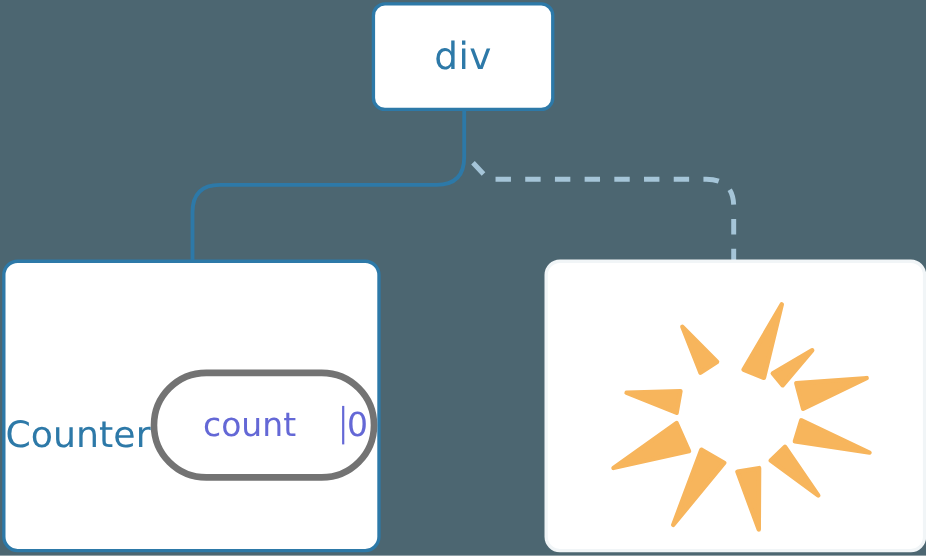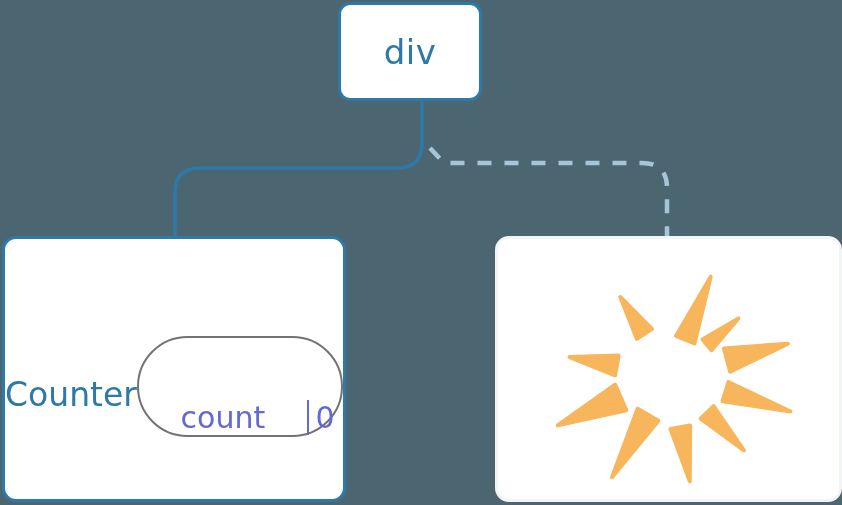--- a/index.html
+++ b/index.html
@@ -29,21 +29,21 @@
   }
   .node {
     position: absolute;
     background: #ffffff;
     box-sizing: border-box;
   }
   
   #node-div {
     left: 338px;
     top: 2px;
-    width: 144px;
+    width: 166px;
     height: 99px;
     border: 3px solid #2d79a8;
     border-radius: 12px;
     display: flex;
     align-items: center;
     justify-content: center;
   }
   #node-div .node-title {
     color: #2d79a8;
     font-size: 34px;
@@ -68,24 +68,24 @@
     font-size: 33px;
     font-weight: 400;
     margin-top: 51px;
     line-height: 1;
   }
   
   .state-pill {
     margin-top: 35px;
     width: 264px;
     height: 101px;
-    border: 2px solid #737373;
+    border: 6px solid #737373;
     border-radius: 52px;
     display: flex;
-    align-items: flex-end;
+    align-items: center;
     box-sizing: border-box;
     background: #ffffff;
   }
   .pill-key {
     flex: 0 0 170px;
     display: flex;
     align-items: center;
     justify-content: center;
     color: #6468d6;
     font-size: 30px;

